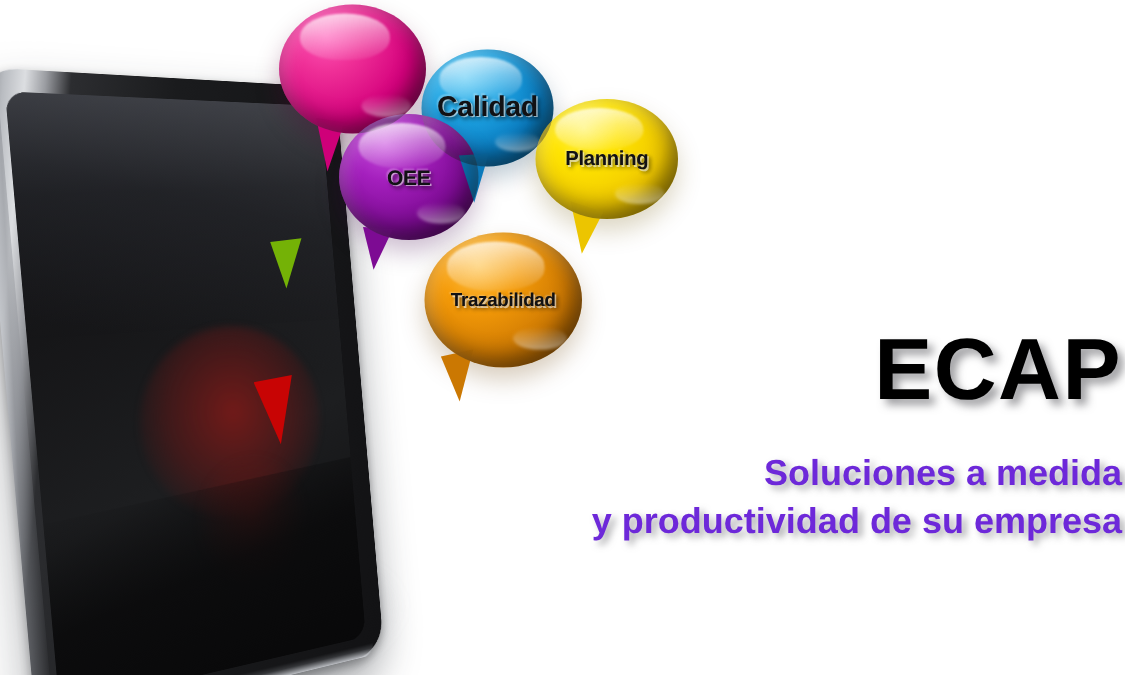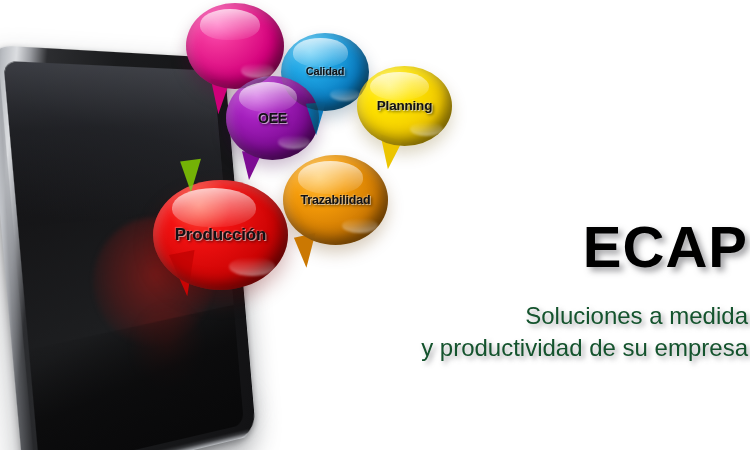--- a/index.html
+++ b/index.html
@@ -157,21 +157,21 @@
   .tail {
     position: absolute;
     z-index: 2;
     width: 0; height: 0;
   }
 
   
   #b-control  { left: 186px; top: 3px;   width: 98px;  height: 86px; background: radial-gradient(circle at 32% 24%, #ff57b6 0%, #ef2f97 26%, #d4007c 62%, #8e0050 100%); box-shadow: 0 8px 16px rgba(90,0,55,0.28); }
   #b-control .blabel { font-size: 13px; }
   #b-calidad  { left: 281px; top: 33px;  width: 88px;  height: 78px; background: radial-gradient(circle at 33% 24%, #56c8f5 0%, #1fa5e4 28%, #0a7dc2 62%, #06507e 100%); box-shadow: 0 8px 16px rgba(0,55,90,0.26); }
-  #b-calidad .blabel { font-size: 11px; }
+  #b-calidad .blabel { font-size: 19px; }
   #b-planning { left: 357px; top: 66px;  width: 95px;  height: 80px; background: radial-gradient(circle at 34% 24%, #fff35c 0%, #ffe400 26%, #f0c800 62%, #a88400 100%); box-shadow: 0 8px 16px rgba(110,85,0,0.24); }
   #b-planning .blabel { font-size: 13.5px; }
   #b-presencia{ left: 125px; top: 84px;  width: 97px;  height: 85px; background: radial-gradient(circle at 33% 23%, #c4f14a 0%, #95d41b 28%, #6fae06 62%, #437003 100%); box-shadow: 0 8px 16px rgba(50,80,0,0.24); }
   #b-presencia .blabel { font-size: 13.5px; }
   #b-oee      { left: 226px; top: 76px;  width: 93px;  height: 84px; background: radial-gradient(circle at 33% 23%, #c94ede 0%, #a41fbd 28%, #7d0b93 62%, #4b0458 100%); box-shadow: 0 8px 16px rgba(60,0,75,0.26); justify-content: center; }
   #b-oee .blabel { font-size: 14px; }
   #b-traza    { left: 283px; top: 155px; width: 105px; height: 90px; background: radial-gradient(circle at 34% 24%, #ffc24a 0%, #f59b08 28%, #cf7a03 62%, #8a4c00 100%); box-shadow: 0 8px 16px rgba(105,60,0,0.26); }
   #b-traza .blabel { font-size: 12.5px; }
   #b-produccion{ left: 153px; top: 180px; width: 135px; height: 110px; background: radial-gradient(circle at 34% 23%, #ff5a45 0%, #f21212 26%, #cd0404 62%, #790202 100%); box-shadow: 0 10px 20px rgba(110,0,0,0.30); }
   #b-produccion .blabel { font-size: 17px; }
@@ -199,22 +199,22 @@
     font-weight: bold;
     color: #000000;
     letter-spacing: 1px;
     line-height: 1;
     text-shadow: 4px 4px 6px rgba(80,80,85,0.55);
   }
   .tagline {
     margin-top: 24px;
     font-family: "Liberation Sans", sans-serif;
     font-size: 24px;
-    font-weight: normal;
-    color: #14532d;
+    font-weight: bold;
+    color: #6d28d9;
     line-height: 1.32;
     text-shadow: 3px 3px 5px rgba(95,95,100,0.55);
   }
   .tagline div { white-space: nowrap; }
 </style>
 </head>
 <body>
 
 <div id="stage">
 
@@ -269,26 +269,20 @@
     <div class="blabel">Trazabilidad</div>
   </div>
 
   <div class="bubble" id="b-planning">
     <div class="rim"></div>
     <div class="gloss"></div>
     <div class="gloss-sm"></div>
     <div class="blabel">Planning</div>
   </div>
 
-  <div class="bubble" id="b-produccion">
-    <div class="rim"></div>
-    <div class="gloss"></div>
-    <div class="gloss-sm"></div>
-    <div class="blabel">Producción</div>
-  </div>
 
   <div class="brand-block">
     <div class="brand-title">ECAP</div>
     <div class="tagline">
       <div>Soluciones a medida</div>
       <div>y productividad de su empresa</div>
     </div>
   </div>
 
 </div>

